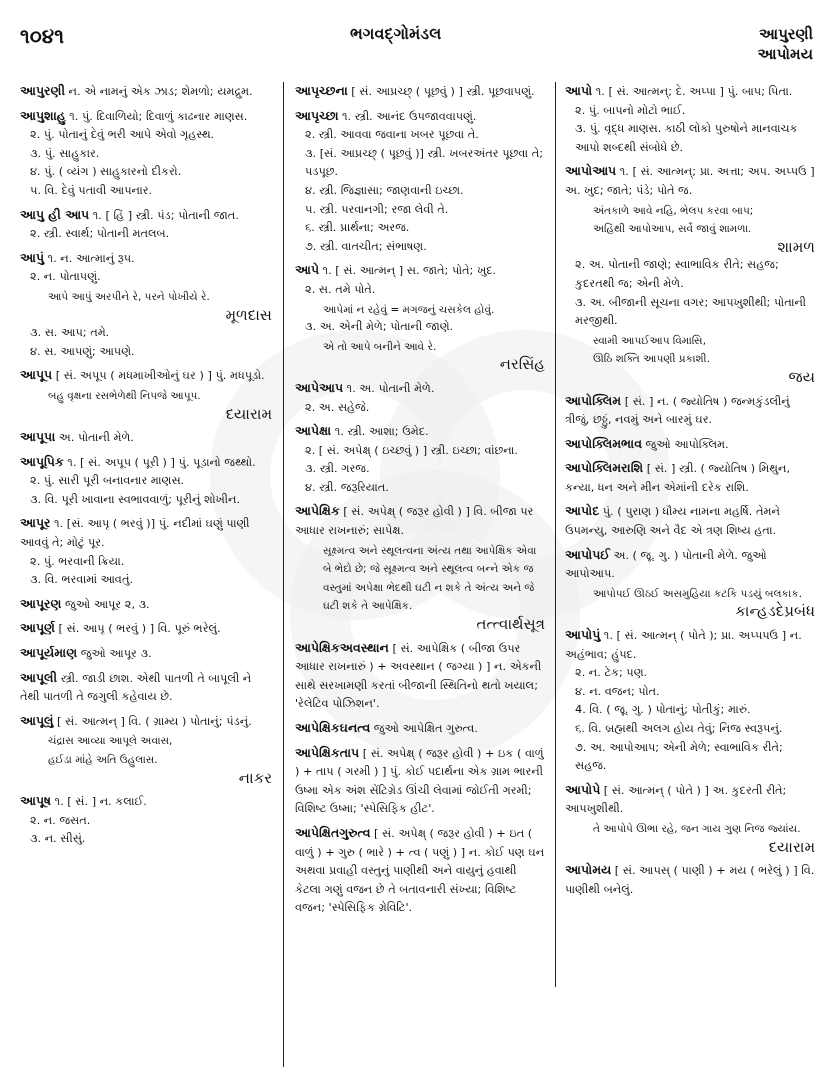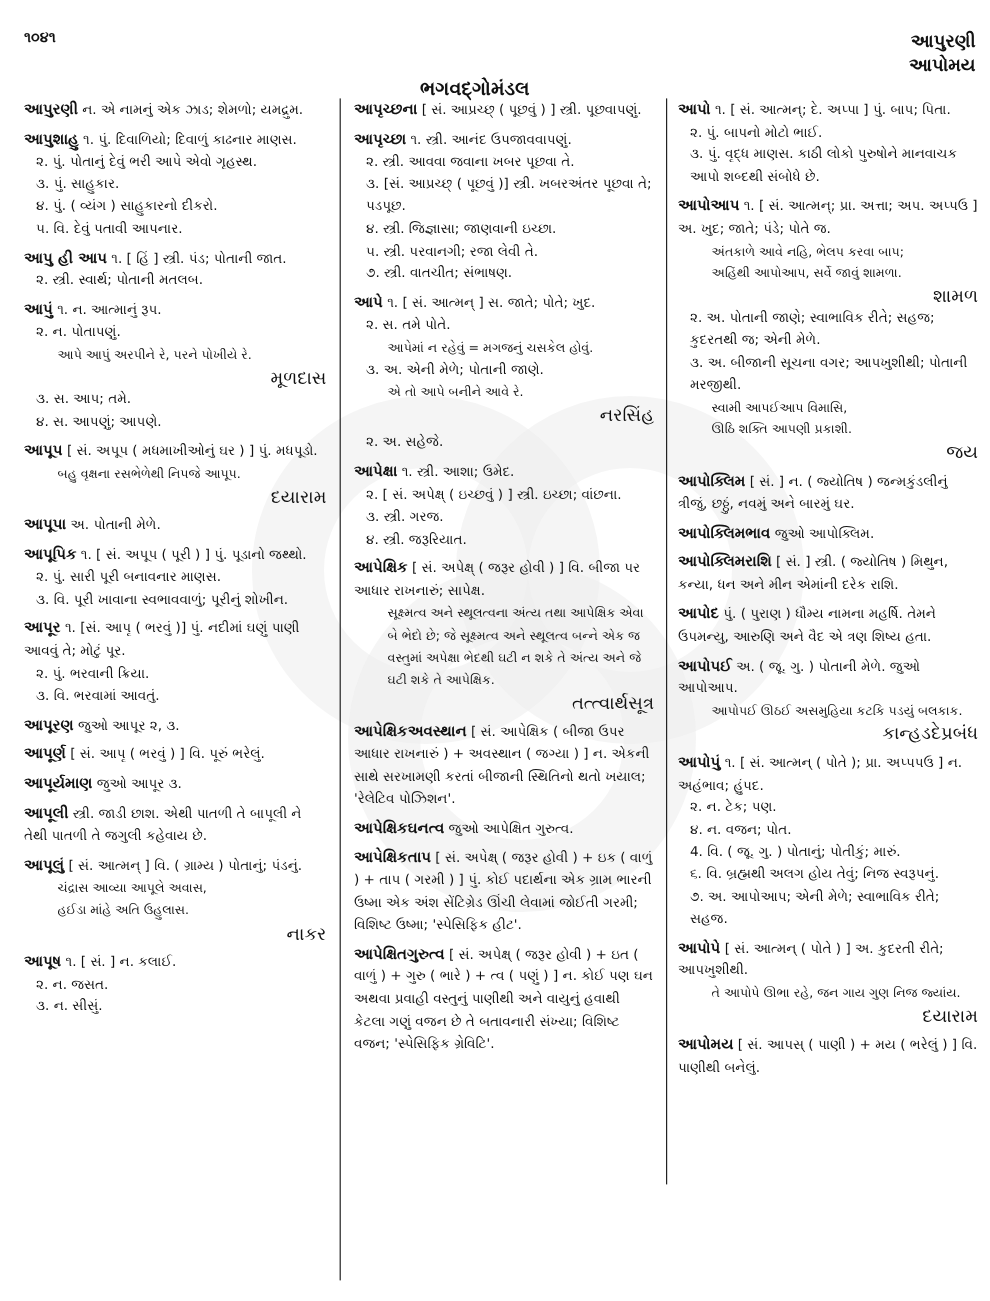--- a/index.html
+++ b/index.html
@@ -1,22 +1,22 @@
 <!DOCTYPE html>
 <html><head>
 <meta charset="utf-8">
 <style>
   html,body{margin:0;padding:0;background:#ffffff;}
   body{width:825px;height:1084px;overflow:hidden;position:relative;
        font-family:"DejaVu Sans","Liberation Sans",sans-serif;color:#111;}
   .page{position:absolute;left:0;top:0;width:825px;height:1084px;}
   .wm{position:absolute;border-radius:50%;border:60px solid #ececec;opacity:.55;}
   .head{position:absolute;top:18px;left:20px;right:12px;height:50px;}
-  .pno{position:absolute;left:0;top:6px;font-size:12px;font-weight:bold;}
-  .title{position:absolute;left:330px;top:6px;font-size:16px;font-weight:bold;margin-top:40px;}
+  .pno{position:absolute;left:0;top:6px;font-size:20px;font-weight:bold;}
+  .title{position:absolute;left:330px;top:6px;font-size:16px;font-weight:bold;}
   .guide{position:absolute;right:0;top:6px;text-align:right;font-size:15px;font-weight:bold;line-height:20px;}
   .cols{position:absolute;top:82px;left:20px;width:795px;height:990px;}
   .col{position:absolute;top:0;height:990px;overflow:hidden;font-size:11.3px;line-height:18.6px;}
   .c1{left:0;width:252px;}
   .c2{left:275px;width:250px;}
   .c3{left:545px;width:250px;}
   .rule{position:absolute;top:0;width:1px;background:#222;}
   .entry{margin:0 0 5px 0;}
   .hw{font-weight:bold;font-size:12.5px;}
   .line{display:block;padding-left:10px;}
@@ -112,31 +112,33 @@
     <div class="col c2" id="col1">
         <div class="entry">
           <span class="line first"><span class="hw">આપૃચ્છના</span> [ સં. આપ્રચ્છ્ ( પૂછવું ) ] સ્ત્રી. પૂછવાપણું.</span>
         </div>
         <div class="entry">
           <span class="line first"><span class="hw">આપૃચ્છા</span> ૧. સ્ત્રી. આનંદ ઉપજાવવાપણું.</span>
           <span class="line">૨. સ્ત્રી. આવવા જવાના ખબર પૂછવા તે.</span>
           <span class="line">૩. [સં. આપ્રચ્છ્ ( પૂછવું )] સ્ત્રી. ખબરઅંતર પૂછવા તે; પડપૂછ.</span>
           <span class="line">૪. સ્ત્રી. જિજ્ઞાસા; જાણવાની ઇચ્છા.</span>
           <span class="line">૫. સ્ત્રી. પરવાનગી; રજા લેવી તે.</span>
+          <span class="line">૬. સ્ત્રી. પ્રાર્થના; અરજ.</span>
           <span class="line">૭. સ્ત્રી. વાતચીત; સંભાષણ.</span>
         </div>
         <div class="entry">
           <span class="line first"><span class="hw">આપે</span> ૧. [ સં. આત્મન્ ] સ. જાતે; પોતે; ખુદ.</span>
           <span class="line">૨. સ. તમે પોતે.</span>
           <span class="quote">આપેમાં ન રહેવું = મગજનું ચસકેલ હોવું.</span>
           <span class="line">૩. અ. એની મેળે; પોતાની જાણે.</span>
           <span class="quote">એ તો આપે બનીને આવે રે.</span>
           <span class="src">નરસિંહ</span>
         </div>
         <div class="entry">
+          <span class="line first"><span class="hw">આપેઆપ</span> ૧. અ. પોતાની મેળે.</span>
           <span class="line">૨. અ. સહેજે.</span>
         </div>
         <div class="entry">
           <span class="line first"><span class="hw">આપેક્ષા</span> ૧. સ્ત્રી. આશા; ઉમેદ.</span>
           <span class="line">૨. [ સં. અપેક્ષ્ ( ઇચ્છવું ) ] સ્ત્રી. ઇચ્છા; વાંછના.</span>
           <span class="line">૩. સ્ત્રી. ગરજ.</span>
           <span class="line">૪. સ્ત્રી. જરૂરિયાત.</span>
         </div>
         <div class="entry">
           <span class="line first"><span class="hw">આપેક્ષિક</span> [ સં. અપેક્ષ્ ( જરૂર હોવી ) ] વિ. બીજા પર આધાર રાખનારું; સાપેક્ષ.</span>

